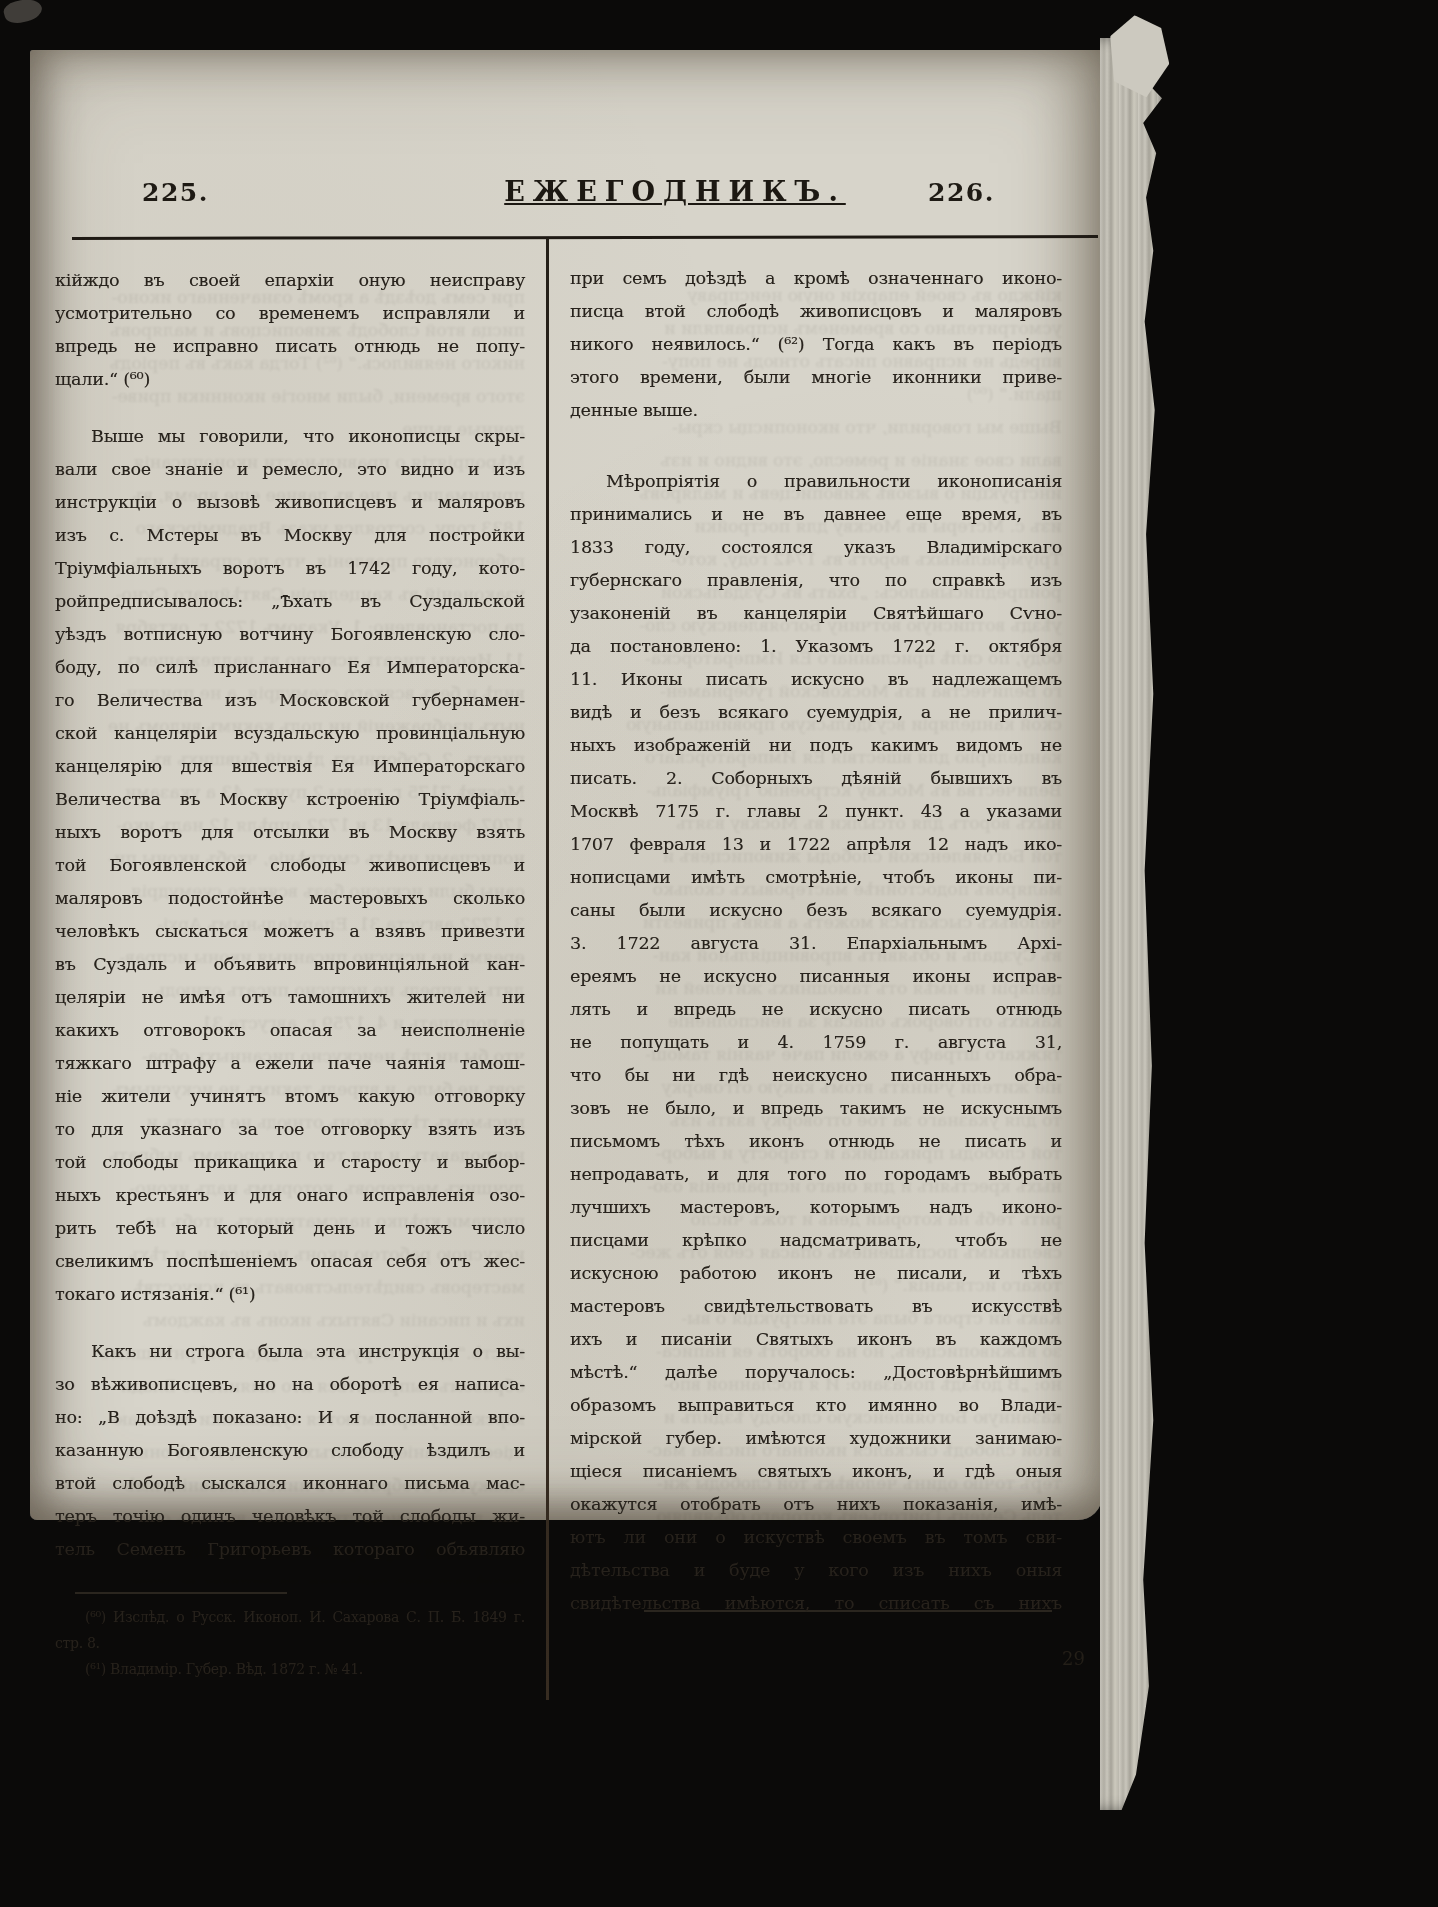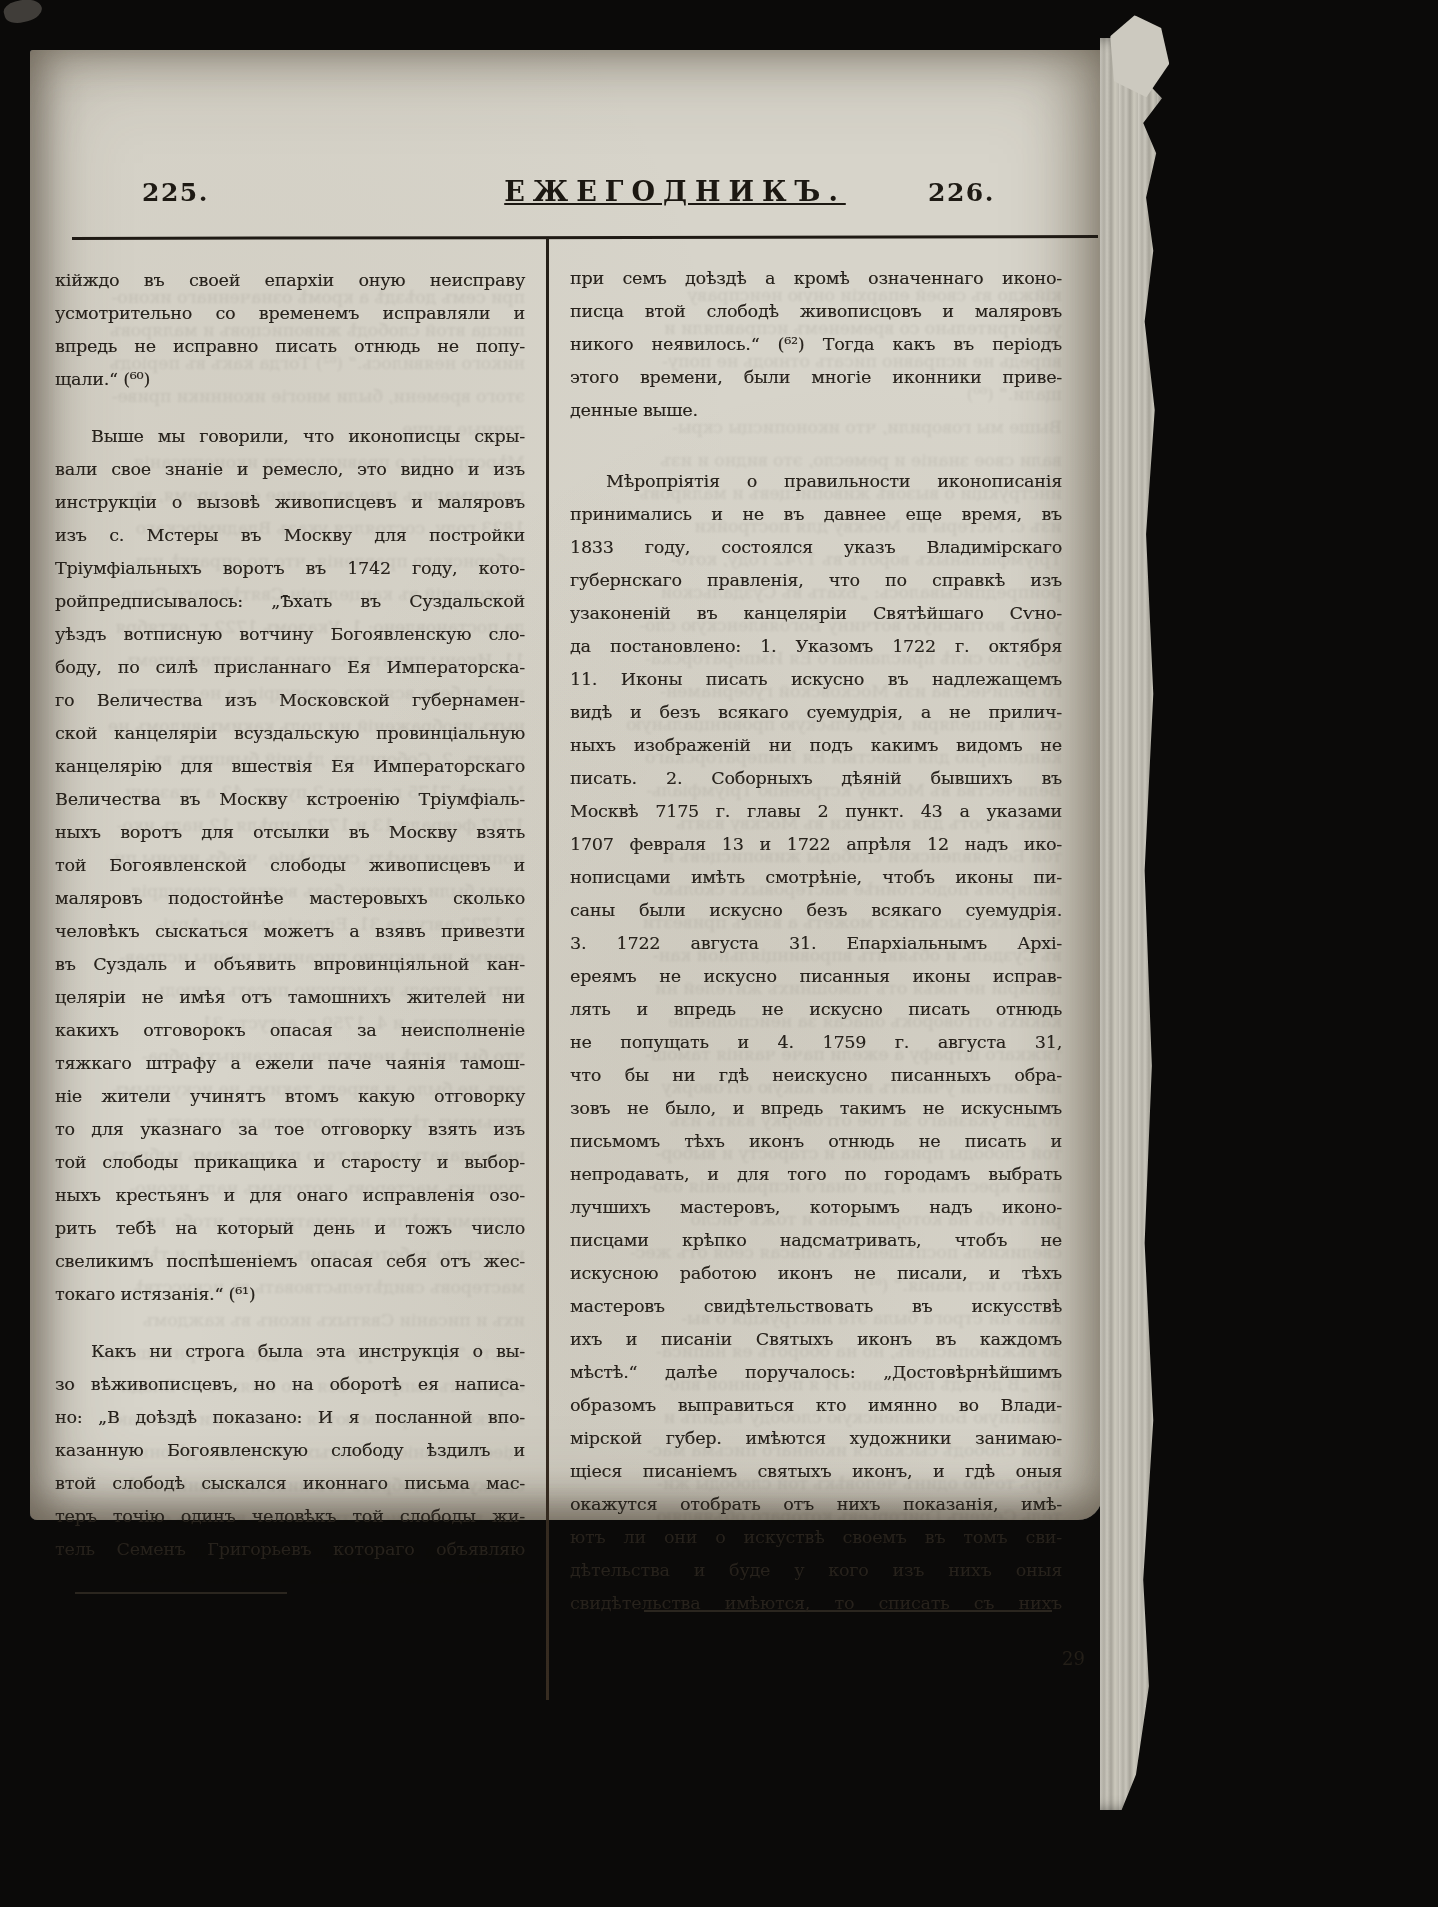--- a/index.html
+++ b/index.html
@@ -277,20 +277,25 @@
         <div class="line">зо вѣживописцевъ, но на оборотѣ ея написа-</div>
         <div class="line">но: „В доѣздѣ показано: И я посланной впо-</div>
         <div class="line">казанную Богоявленскую слободу ѣздилъ и</div>
         <div class="line">втой слободѣ сыскался иконнаго письма мас-</div>
         <div class="line">теръ точію одинъ человѣкъ той слободы жи-</div>
         <div class="line">тель Семенъ Григорьевъ котораго объявляю</div>
       </div>
     </div>
 
   <div class="fn-rule l"></div>
+  <div class="footnotes" id="fn-left">
+      <div class="fn-line indent justify">(⁶⁰) Изслѣд. о Русск. Иконоп. И. Сахарова С. П. Б. 1849 г.</div>
+      <div class="fn-line">стр. 8.</div>
+      <div class="fn-line indent">(⁶¹) Владимір. Губер. Вѣд. 1872 г. № 41.</div>
+    </div>
   <div class="fn-rule r"></div>
 
   <div class="signature">29</div>
 </div>
 
 <div class="edge-stack"></div>
 <div class="scrap"></div>
 <div class="speck"></div>
 
 </body></html>

